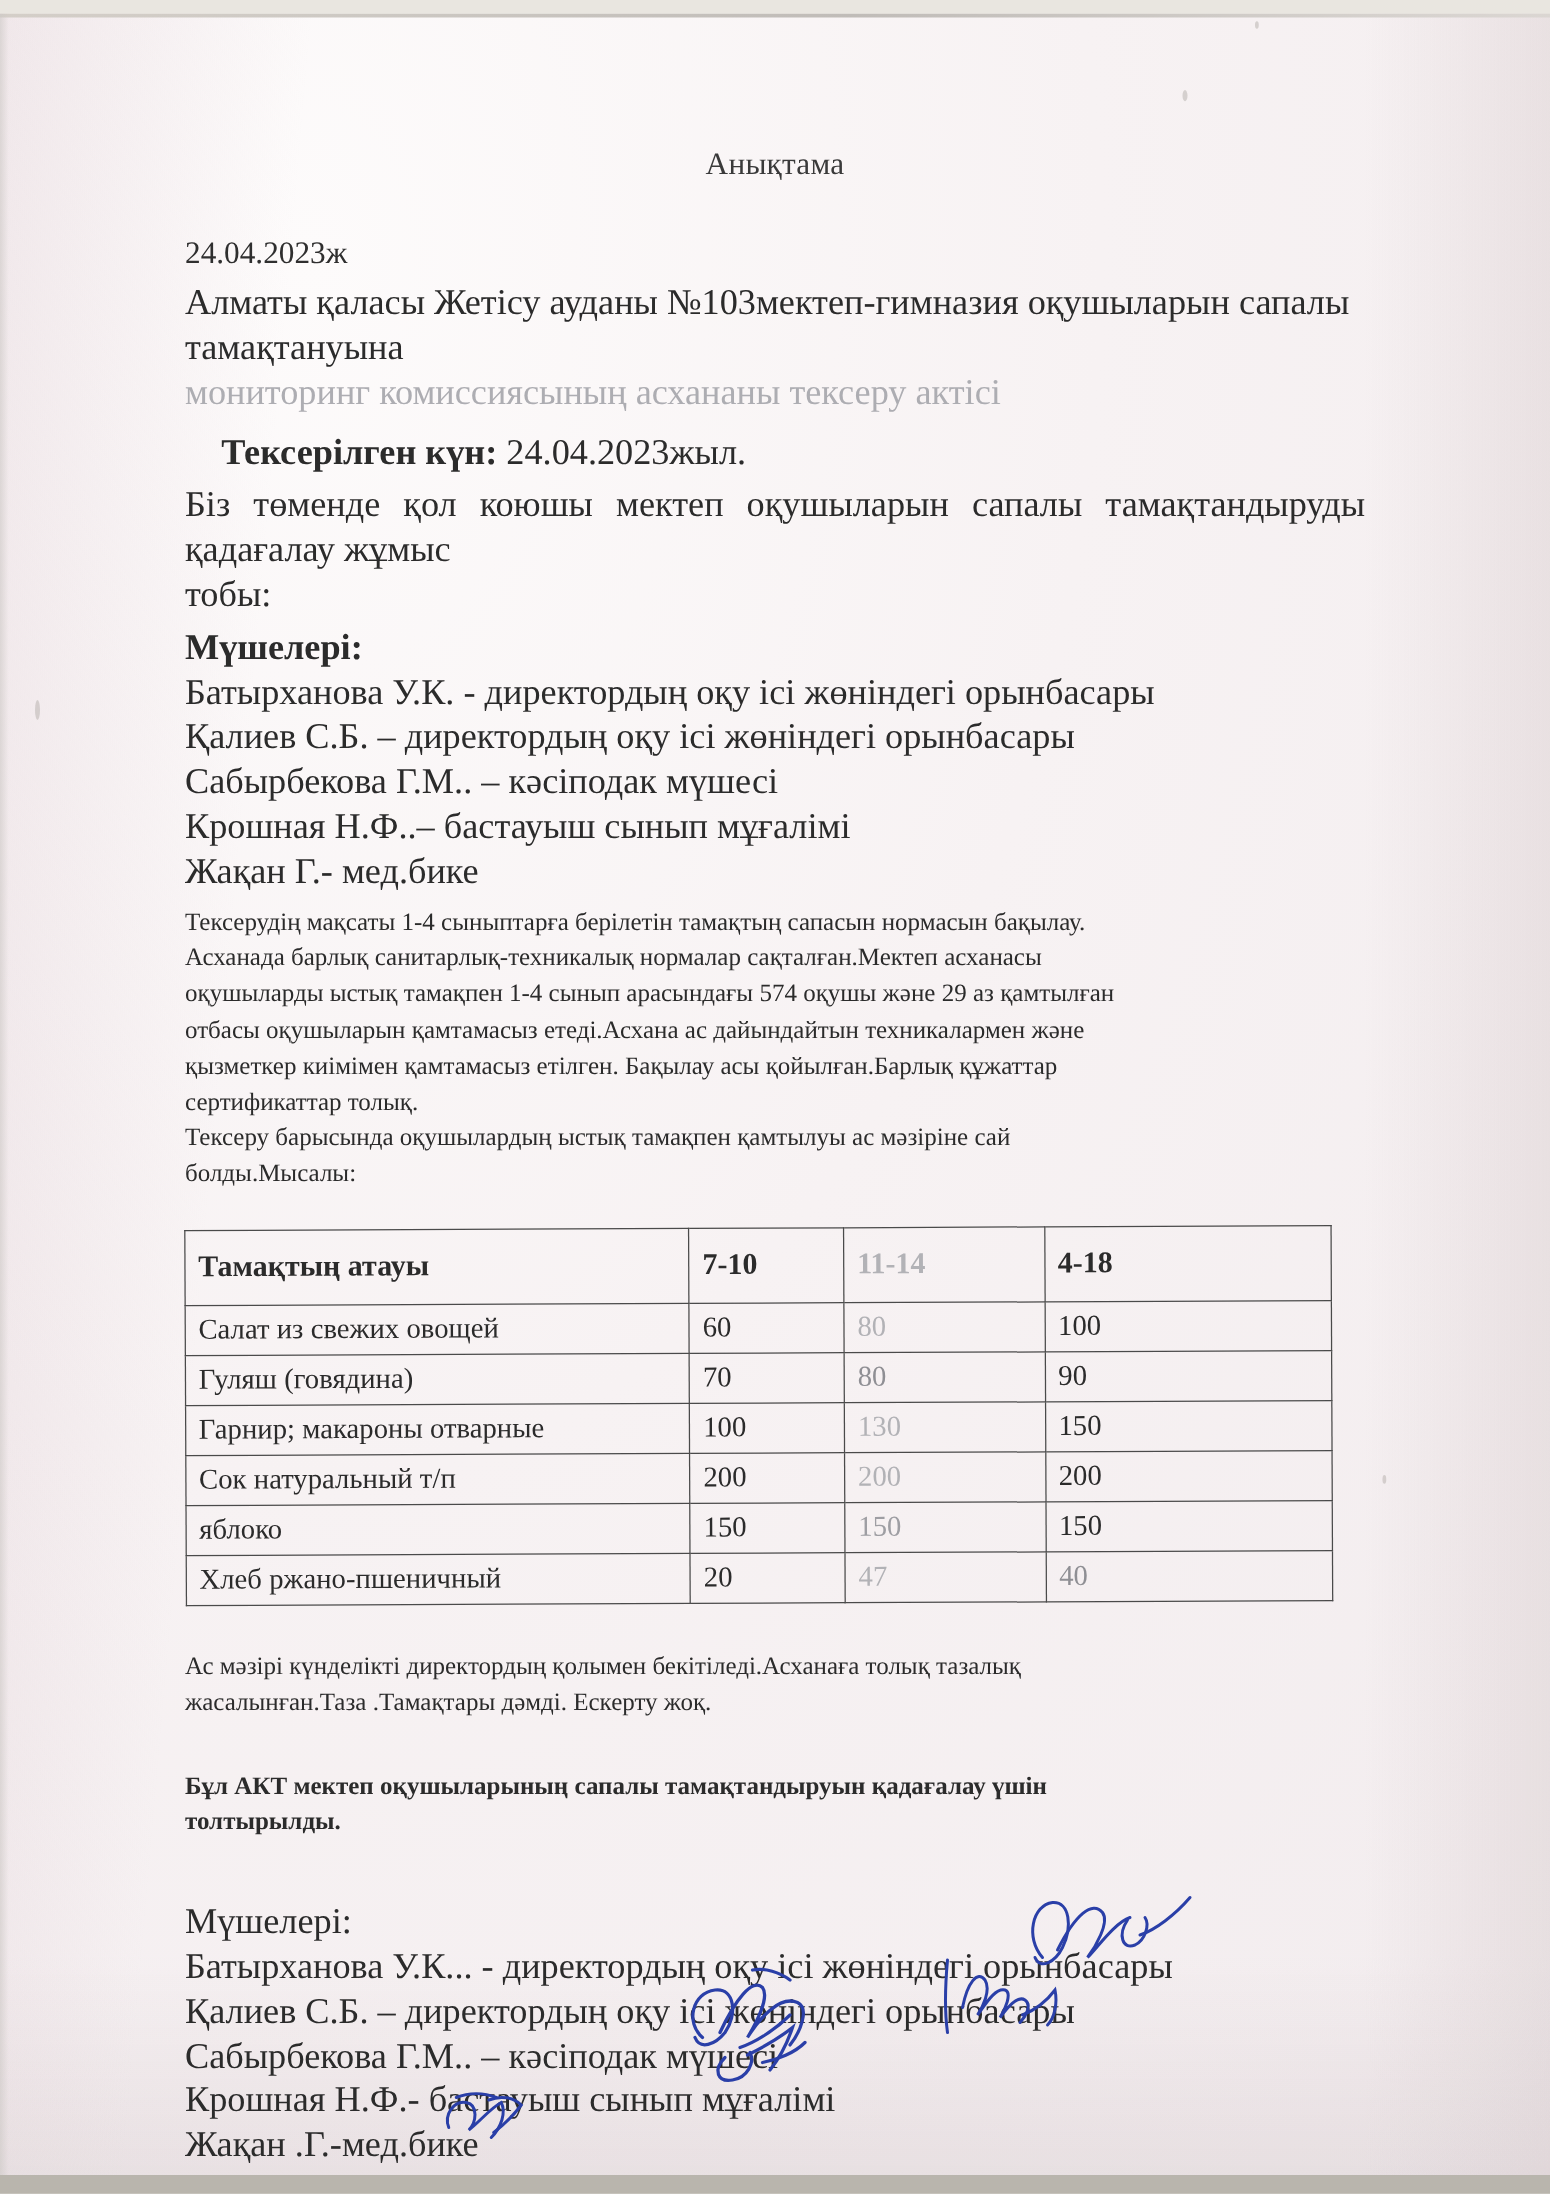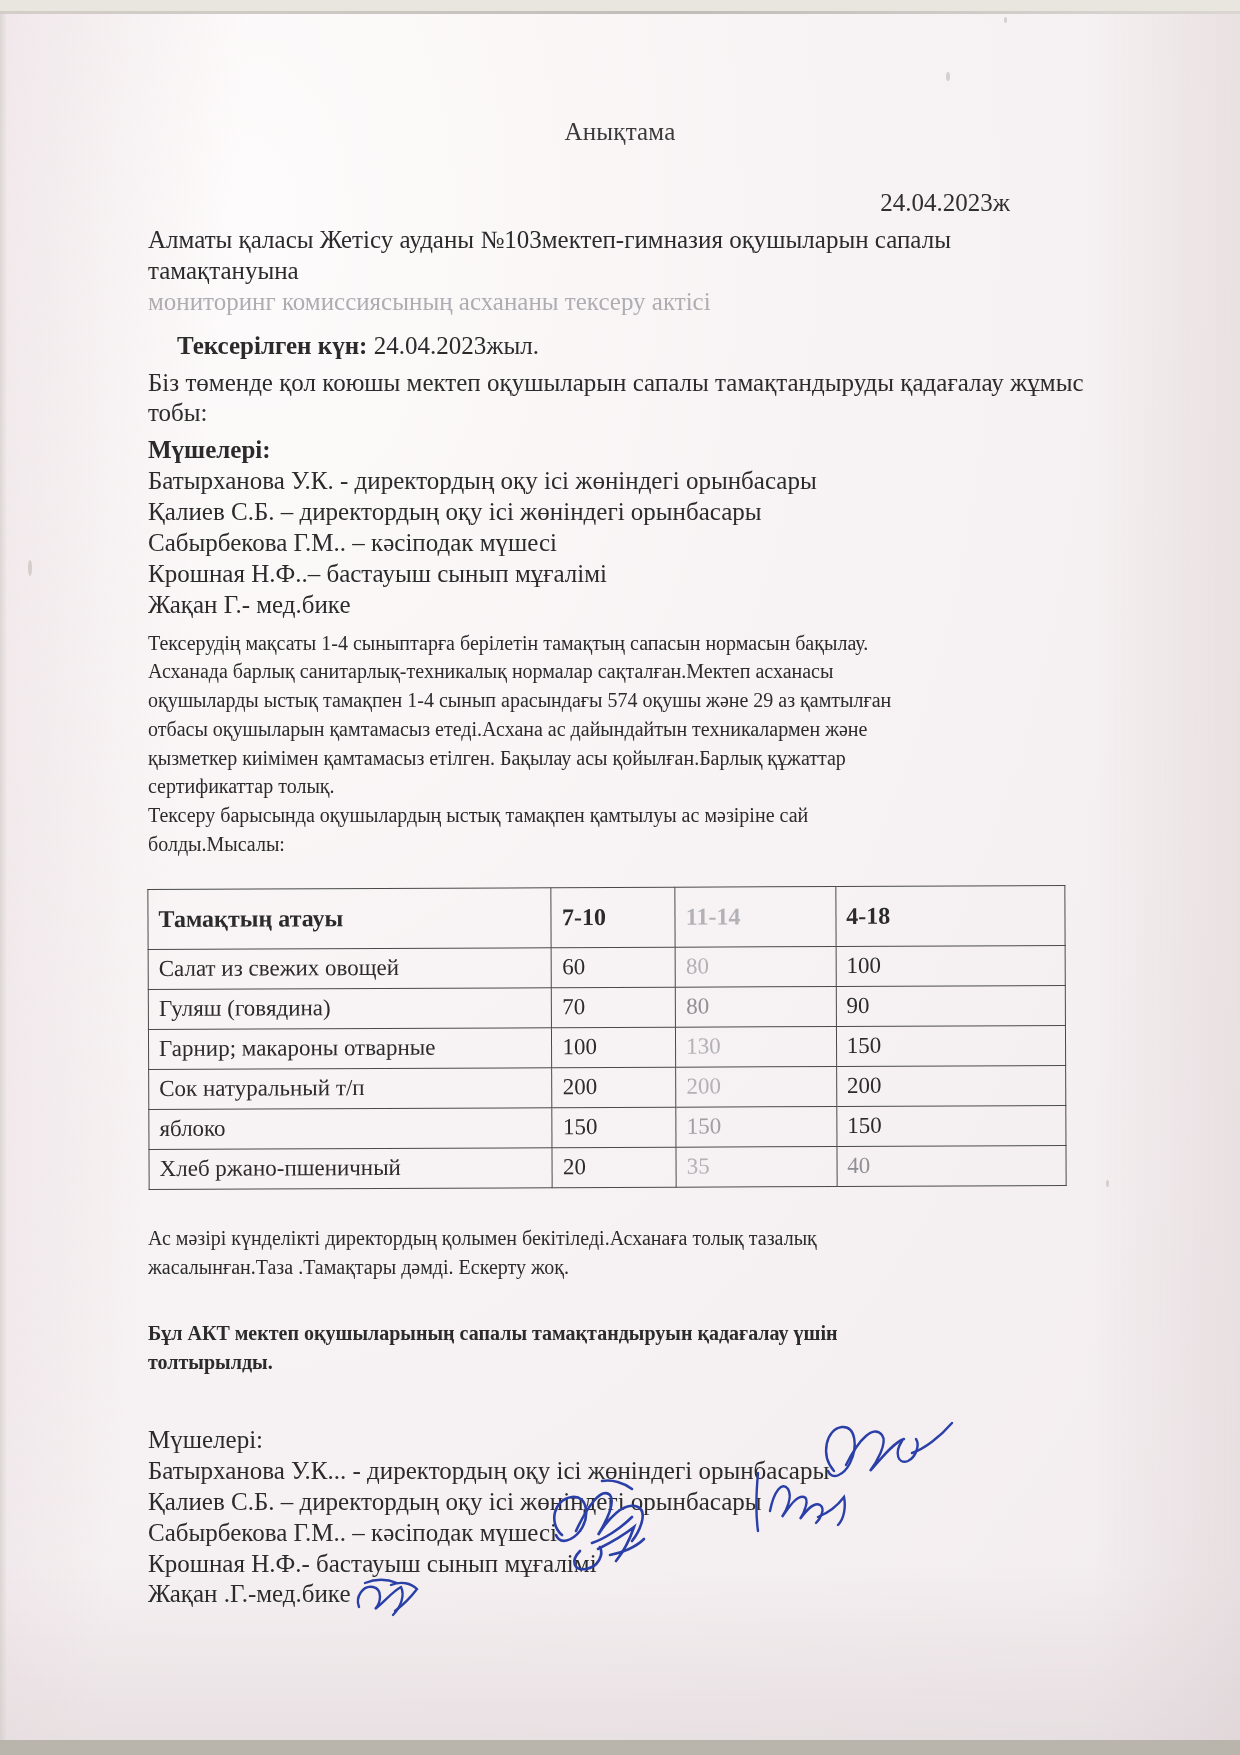--- a/index.html
+++ b/index.html
@@ -63,38 +63,37 @@
 
   
   .doc-title {
     text-align: center;
     font-size: 25px;
     letter-spacing: .2px;
     margin-top: 118px;
     color: #3a3a3a;
   }
   .doc-date {
-    text-align: right;
     font-size: 25px;
     margin-top: 43px;
     padding-right: 82px;
     color: #2f2f2f;
   }
   p.para {
     font-size: 20px;
     line-height: 1.24;
     margin: 4px 0 0 0;
     text-align: justify;
     text-justify: inter-word;
   }
   p.para.nojust { text-align: left; }
   .b { font-weight: bold; margin-left: 29px; }
   .faint3 { color: #adadb2; }
 
-  .line { font-size: 25px; line-height: 1.235; margin: 0; }
+  .line { font-size: 29px; line-height: 1.235; margin: 0; }
 
   .block-gap-sm { height: 6px; }
   .block-gap { height: 13px; }
 
   
   .menu-table-wrap {
     margin-top: 30px;
     width: 918px;
     position: relative;
     transform: rotate(-0.25deg);
@@ -245,21 +244,21 @@
           </tr>
           <tr>
             <td>яблоко</td>
             <td>150</td>
             <td class="cell-fade-mid">150</td>
             <td>150</td>
           </tr>
           <tr>
             <td>Хлеб ржано-пшеничный</td>
             <td>20</td>
-            <td class="cell-fade">35</td>
+            <td class="cell-fade">47</td>
             <td class="cell-fade-soft">40</td>
           </tr>
         </tbody>
       </table>
     </div>
 
     <div style="height:34px;"></div>
 
     <p class="para">Ас мәзірі күнделікті директордың қолымен бекітіледі.Асханаға толық тазалық</p>
     <p class="para nojust">жасалынған.Таза .Тамақтары дәмді. Ескерту жоқ.</p>

